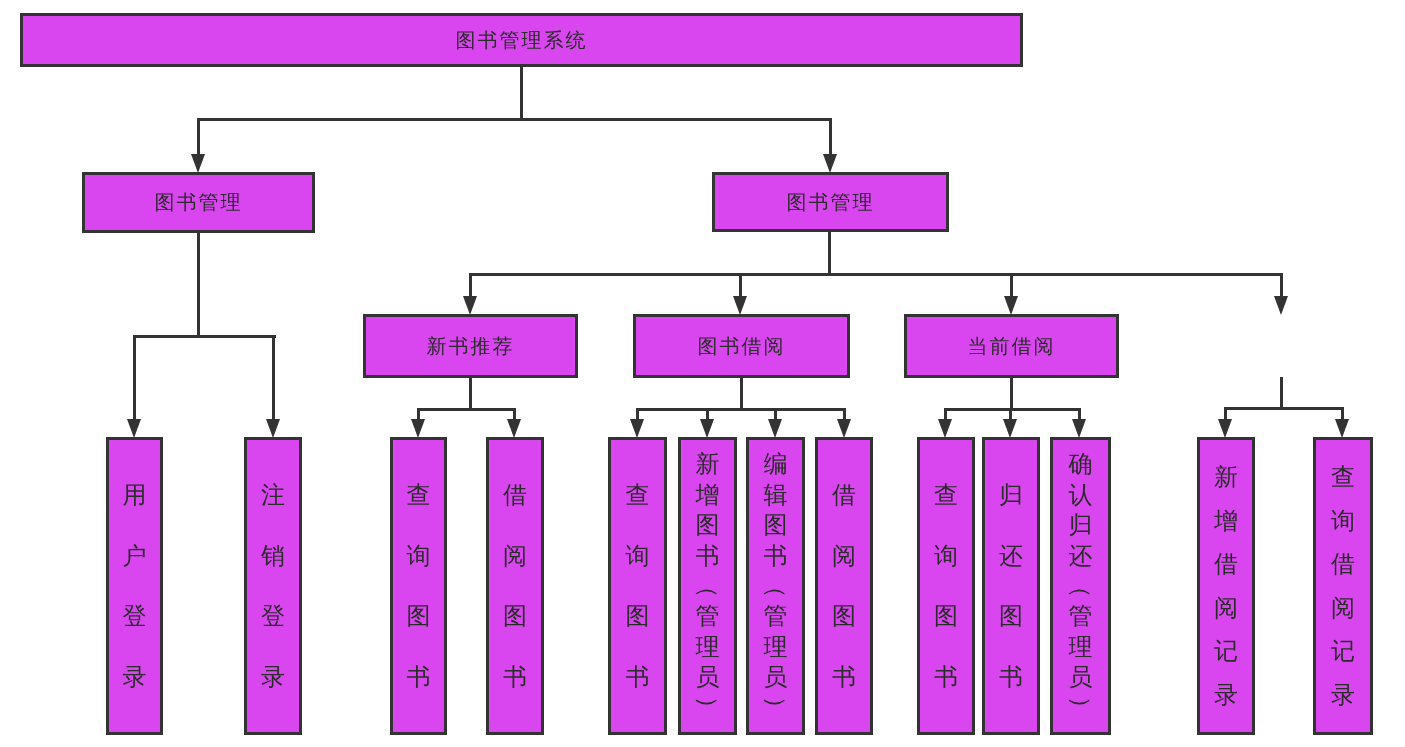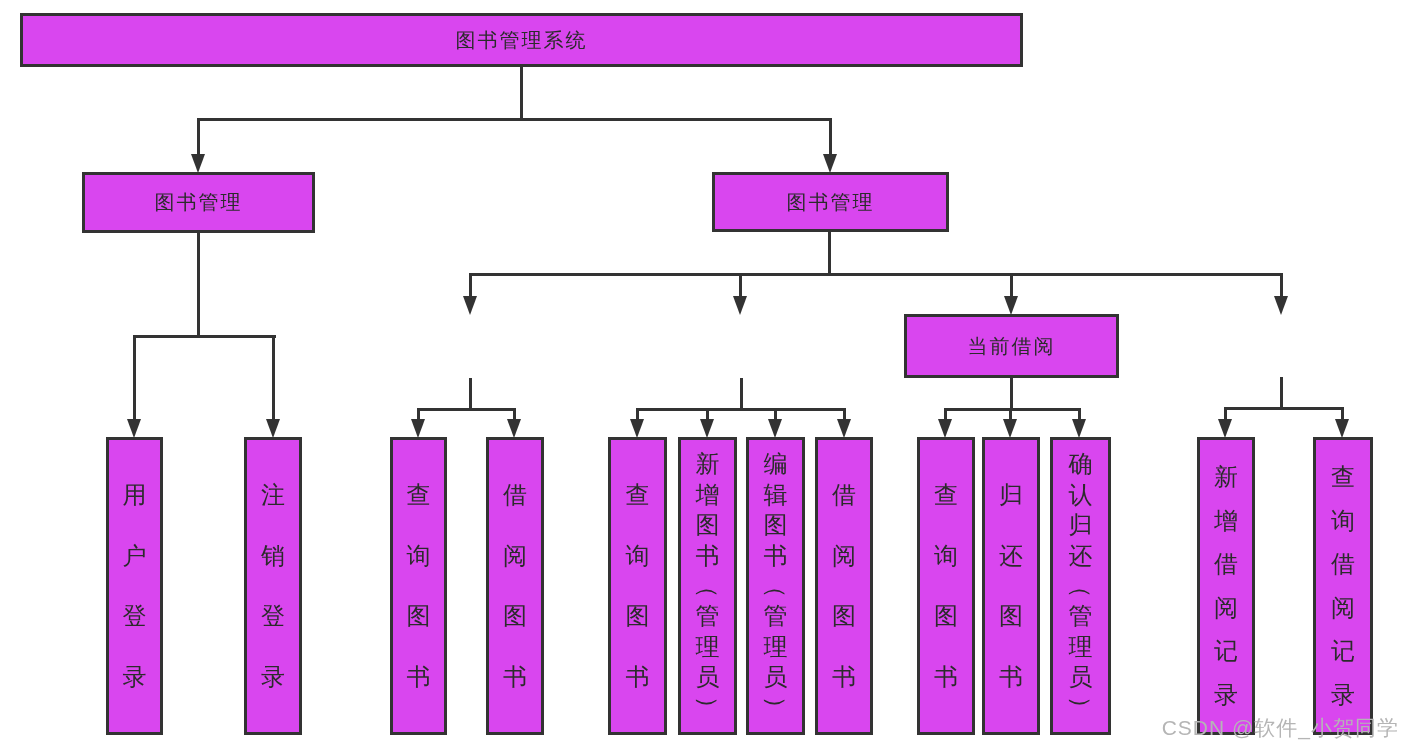--- a/index.html
+++ b/index.html
@@ -29,21 +29,27 @@
   </div>
 
   <div class="box" style="left:82px;top:172px;width:233px;height:61px">
     <span class="hlabel">图书管理</span>
   </div>
 
   <div class="box" style="left:712px;top:172px;width:237px;height:60px">
     <span class="hlabel">图书管理</span>
   </div>
 
-
+  <div class="box" style="left:363px;top:314px;width:215px;height:64px">
+    <span class="hlabel">新书推荐</span>
+  </div>
+
+  <div class="box" style="left:633px;top:314px;width:217px;height:64px">
+    <span class="hlabel">图书借阅</span>
+  </div>
 
   <div class="box" style="left:904px;top:314px;width:215px;height:64px">
     <span class="hlabel">当前借阅</span>
   </div>
 
 
   <div class="box" style="left:106px;top:437px;width:57px;height:298px">
     <span class="vtext">
         <span class="vchar">用</span>
         <span class="vchar">户</span>
@@ -223,15 +229,14 @@
   <div class="arrow" style="left:1003px;top:419px"></div>
   <div class="arrow" style="left:1072px;top:419px"></div>
 
   <div class="line" style="left:1280px;top:377px;width:3px;height:31px"></div>
   <div class="line" style="left:1224px;top:407px;width:120px;height:3px"></div>
   <div class="line" style="left:1224px;top:407px;width:3px;height:13px"></div>
   <div class="line" style="left:1341px;top:407px;width:3px;height:13px"></div>
   <div class="arrow" style="left:1218px;top:419px"></div>
   <div class="arrow" style="left:1335px;top:419px"></div>
 
-  <div class="watermark">CSDN @软件_小贺同学</div>
 
 </div>
 
 </body></html>

